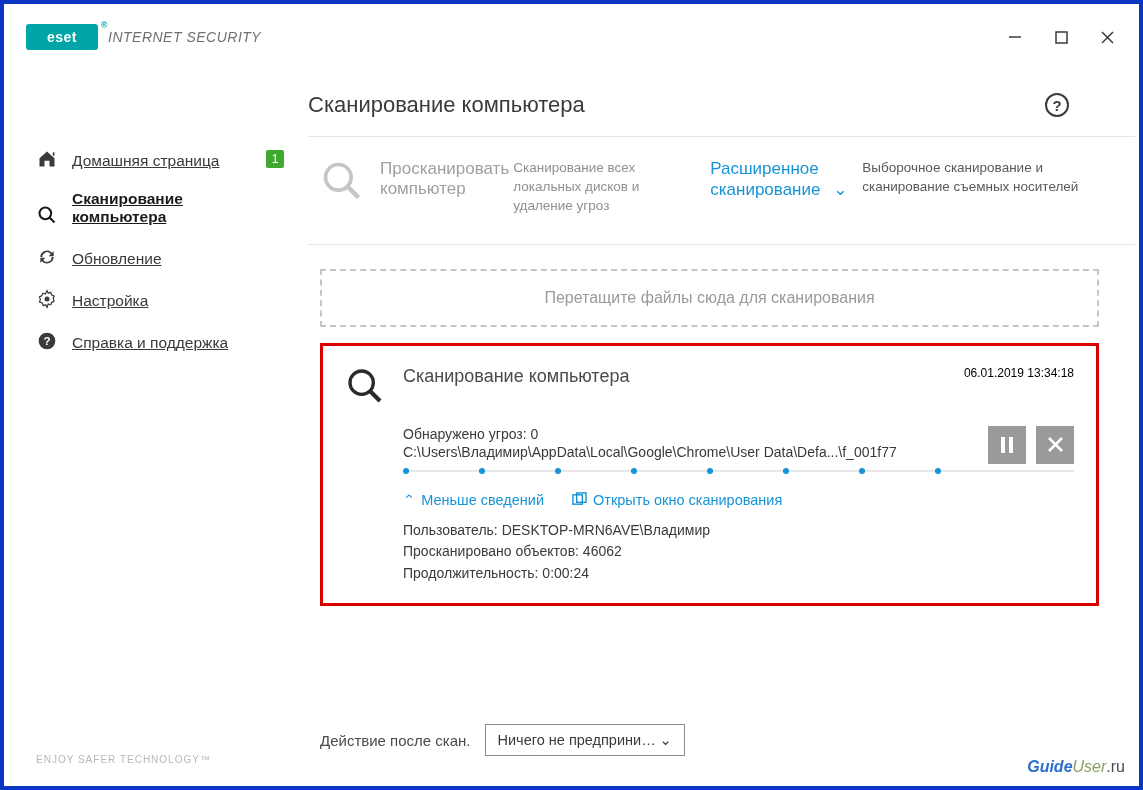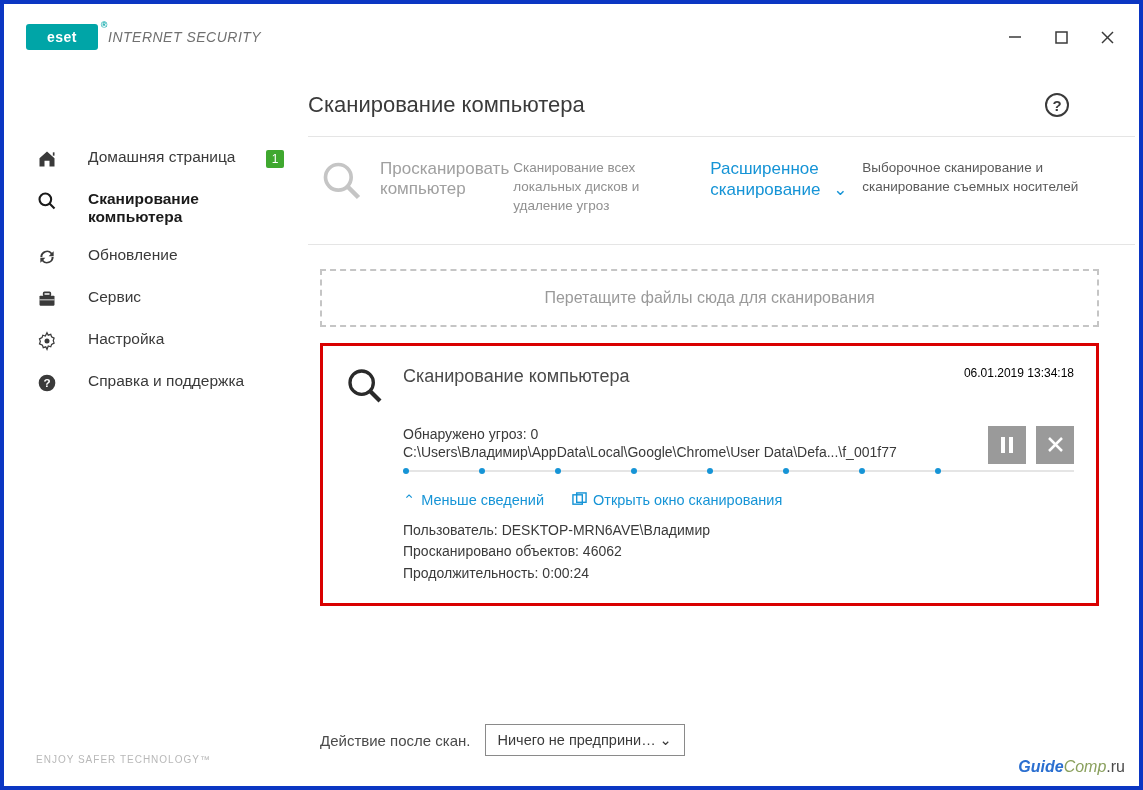--- a/index.html
+++ b/index.html
@@ -14,21 +14,21 @@
   .eset-logo .reg { position: absolute; top: -4px; right: -10px; font-size: 9px; color: #00a5a7; }
   .product-name { color: #707070; font-size: 14px; letter-spacing: 0.5px; font-weight: 400; font-style: italic; }
   .win-controls { margin-left: auto; display: flex; gap: 26px; color: #3a3a3a; }
   .win-btn { width: 20px; height: 20px; display: flex; align-items: center; justify-content: center; cursor: pointer; }
 
   
   .body { flex: 1; display: flex; min-height: 0; }
 
   
   .sidebar { width: 300px; padding: 72px 0 0 0; position: relative; }
-  .sidebar-item { display: flex; align-items: flex-start; gap: 30px; padding: 10px 20px 10px 28px; cursor: pointer; color: #3a3a3a; font-size: 15.5px; position: relative; }
+  .sidebar-item { display: flex; align-items: flex-end; gap: 14px; padding: 10px 20px 10px 28px; cursor: pointer; color: #3a3a3a; font-size: 15.5px; position: relative; text-decoration: underline; }
   .sidebar-item .ico { width: 22px; height: 22px; display:flex; align-items:center; justify-content:center; color:#3a3a3a; }
   .sidebar-item.active { font-weight: 700; color:#1a1a1a; }
   .sidebar-item .badge { position: absolute; right: 24px; top: 50%; transform: translateY(-50%); }
   .badge-green { width: 18px; height: 18px; background: #3fa82f; color:#fff; font-size:12px; display:flex; align-items:center; justify-content:center; border-radius:2px; }
   .dot { width:6px; height:6px; background:#222; border-radius:50%; }
   .tagline { position:absolute; bottom: 17px; left: 28px; font-size: 10px; letter-spacing: 1px; color:#b8b8b8; }
 
   
   .main { flex:1; display:flex; flex-direction:column; border-left: 0; min-width:0; }
   .main-header { padding: 26px 30px 18px 0; border-bottom: 1px solid #e5e5e5; display:flex; align-items:center; }
@@ -139,30 +139,20 @@
         <div class="sidebar-item">
           <span class="ico">
             <svg width="20" height="20" viewBox="0 0 24 24">
                 <path d="M4 12a8 8 0 0 1 14-5l2-2v6h-6l2.5-2.5A5.5 5.5 0 0 0 6.5 12" fill="#3a3a3a"></path>
                 <path d="M20 12a8 8 0 0 1-14 5l-2 2v-6h6l-2.5 2.5A5.5 5.5 0 0 0 17.5 12" fill="#3a3a3a"></path>
               </svg>
           </span>
           <span>Обновление</span>
         </div>
 
-        <div class="sidebar-item">
-          <span class="ico">
-            <svg width="20" height="20" viewBox="0 0 24 24">
-                <rect x="3" y="8" width="18" height="12" rx="1" fill="#3a3a3a"></rect>
-                <rect x="8" y="4" width="8" height="4" rx="1" fill="none" stroke="#3a3a3a" stroke-width="2"></rect>
-                <line x1="3" y1="13" x2="21" y2="13" stroke="#fff" stroke-width="1"></line>
-              </svg>
-          </span>
-          <span>Сервис</span>
-        </div>
 
         <div class="sidebar-item">
           <span class="ico">
             <svg width="20" height="20" viewBox="0 0 24 24">
                 <circle cx="12" cy="12" r="3" fill="#3a3a3a"></circle>
                 <path d="M12 2l1.5 3 3-1 1 3 3 1.5-1 3 1 3-3 1.5-1 3-3-1L12 22l-1.5-3-3 1-1-3L3 15.5l1-3-1-3L6 8l1-3 3 1z" fill="none" stroke="#3a3a3a" stroke-width="1.5"></path>
               </svg>
           </span>
           <span>Настройка</span>
         </div>
@@ -287,17 +277,17 @@
           <div class="dropdown">
             <span>Ничего не предприни…</span>
             <span>⌄</span>
           </div>
         </div>
 
       </div>
     </div>
 
     <div class="watermark">
-      <b>Guide</b><i>Comp</i><span>.ru</span>
+      <b>Guide</b><i>User</i><span>.ru</span>
     </div>
 
   </div>
 </div>
 
 </body></html>

